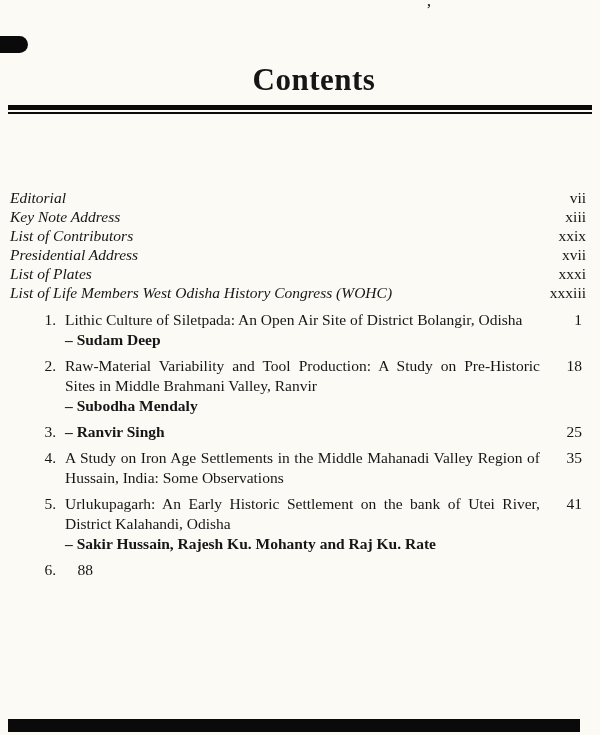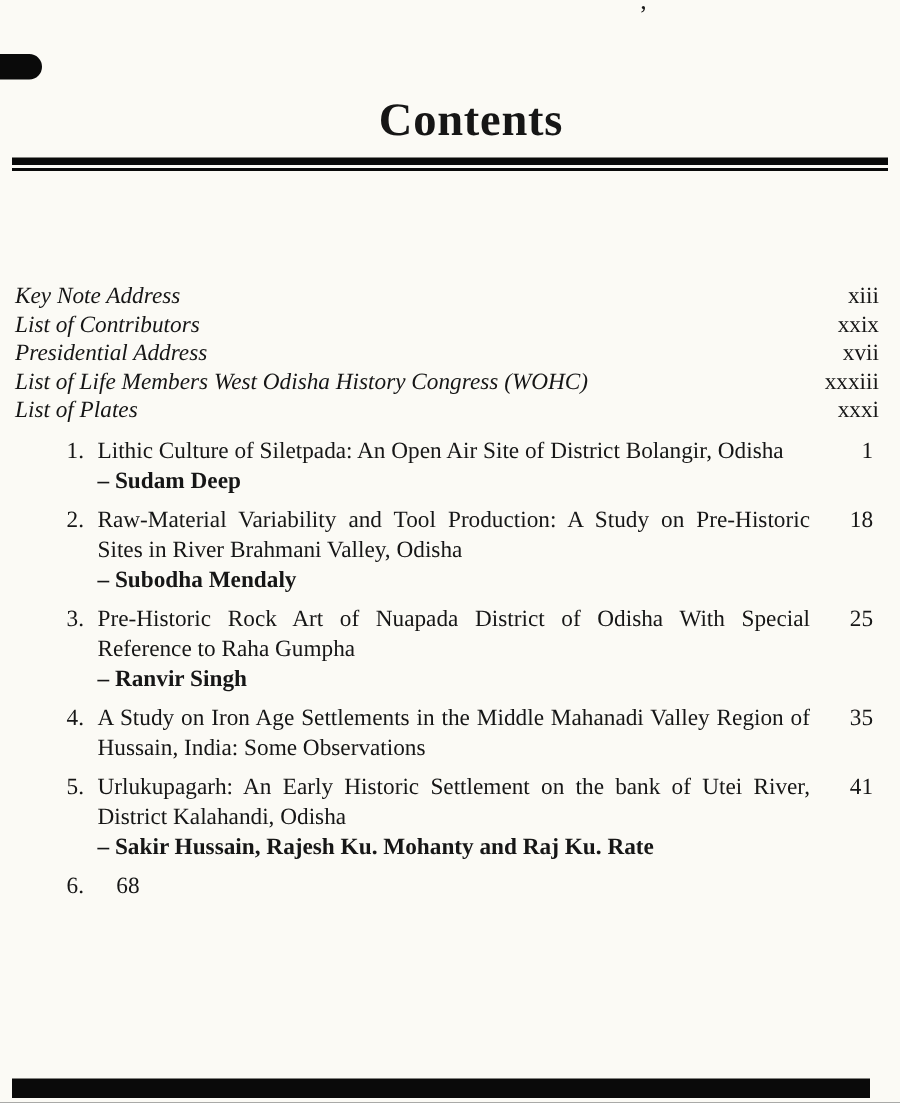--- a/index.html
+++ b/index.html
@@ -70,70 +70,73 @@
   <div class="stray">’</div>
 
   <h1 class="title">Contents</h1>
 
   <div class="rule">
     <div class="rule-thick"></div>
     <div class="rule-thin"></div>
   </div>
 
   <div class="front-matter" id="front-matter">
+  <div class="fm-row">
+    <span class="fm-label">Editorial</span>
+    <span class="fm-page">vii</span>
+  </div>
 
   <div class="fm-row">
     <span class="fm-label">Key Note Address</span>
     <span class="fm-page">xiii</span>
   </div>
 
   <div class="fm-row">
     <span class="fm-label">List of Contributors</span>
     <span class="fm-page">xxix</span>
   </div>
 
   <div class="fm-row">
     <span class="fm-label">Presidential Address</span>
     <span class="fm-page">xvii</span>
   </div>
 
   <div class="fm-row">
-    <span class="fm-label">List of Life Members West Odisha History Congress (WOHC)</span>
-    <span class="fm-page">xxxiii</span>
+    <span class="fm-label">List of Plates</span>
+    <span class="fm-page">xxxi</span>
   </div>
 
   <div class="fm-row">
-    <span class="fm-label">List of Plates</span>
-    <span class="fm-page">xxxi</span>
+    <span class="fm-label">List of Life Members West Odisha History Congress (WOHC)</span>
+    <span class="fm-page">xxxiii</span>
   </div>
 </div>
 
   <div class="entries" id="entries">
   <div class="entry">
     <span class="entry-num">1.</span>
     <span class="entry-body">
       <span class="entry-title" style="display:block">Lithic Culture of Siletpada: An Open Air Site of District Bolangir, Odisha</span>
       <span class="entry-author" style="display:block">– Sudam Deep</span>
     </span>
     <span class="entry-page">1</span>
   </div>
 
   <div class="entry">
     <span class="entry-num">2.</span>
     <span class="entry-body">
-      <span class="entry-title" style="display:block">Raw-Material Variability and Tool Production: A Study on Pre-Historic Sites in River Brahmani Valley, Odisha</span>
+      <span class="entry-title" style="display:block">Raw-Material Variability and Tool Production: A Study on Pre-Historic Sites in Middle Brahmani Valley, Ranvir</span>
       <span class="entry-author" style="display:block">– Subodha Mendaly</span>
     </span>
     <span class="entry-page">18</span>
   </div>
 
   <div class="entry">
     <span class="entry-num">3.</span>
     <span class="entry-body">
-      <span class="entry-title" style="display:block">Pre-Historic Rock Art of Nuapada District of Odisha With Special Reference to Raha Gumpha</span>
       <span class="entry-author" style="display:block">– Ranvir Singh</span>
     </span>
     <span class="entry-page">25</span>
   </div>
 
   <div class="entry">
     <span class="entry-num">4.</span>
     <span class="entry-body">
       <span class="entry-title" style="display:block">A Study on Iron Age Settlements in the Middle Mahanadi Valley Region of Hussain, India: Some Observations</span>
     </span>
@@ -144,19 +147,19 @@
     <span class="entry-num">5.</span>
     <span class="entry-body">
       <span class="entry-title" style="display:block">Urlukupagarh: An Early Historic Settlement on the bank of Utei River, District Kalahandi, Odisha</span>
       <span class="entry-author" style="display:block">– Sakir Hussain, Rajesh Ku. Mohanty and Raj Ku. Rate</span>
     </span>
     <span class="entry-page">41</span>
   </div>
 
   <div class="entry">
     <span class="entry-num">6.</span>
-    <span class="entry-page">68</span>
+    <span class="entry-page">88</span>
   </div>
 </div>
 
   <div class="bottom-bar"></div>
 
 </div>
 
 </body></html>

